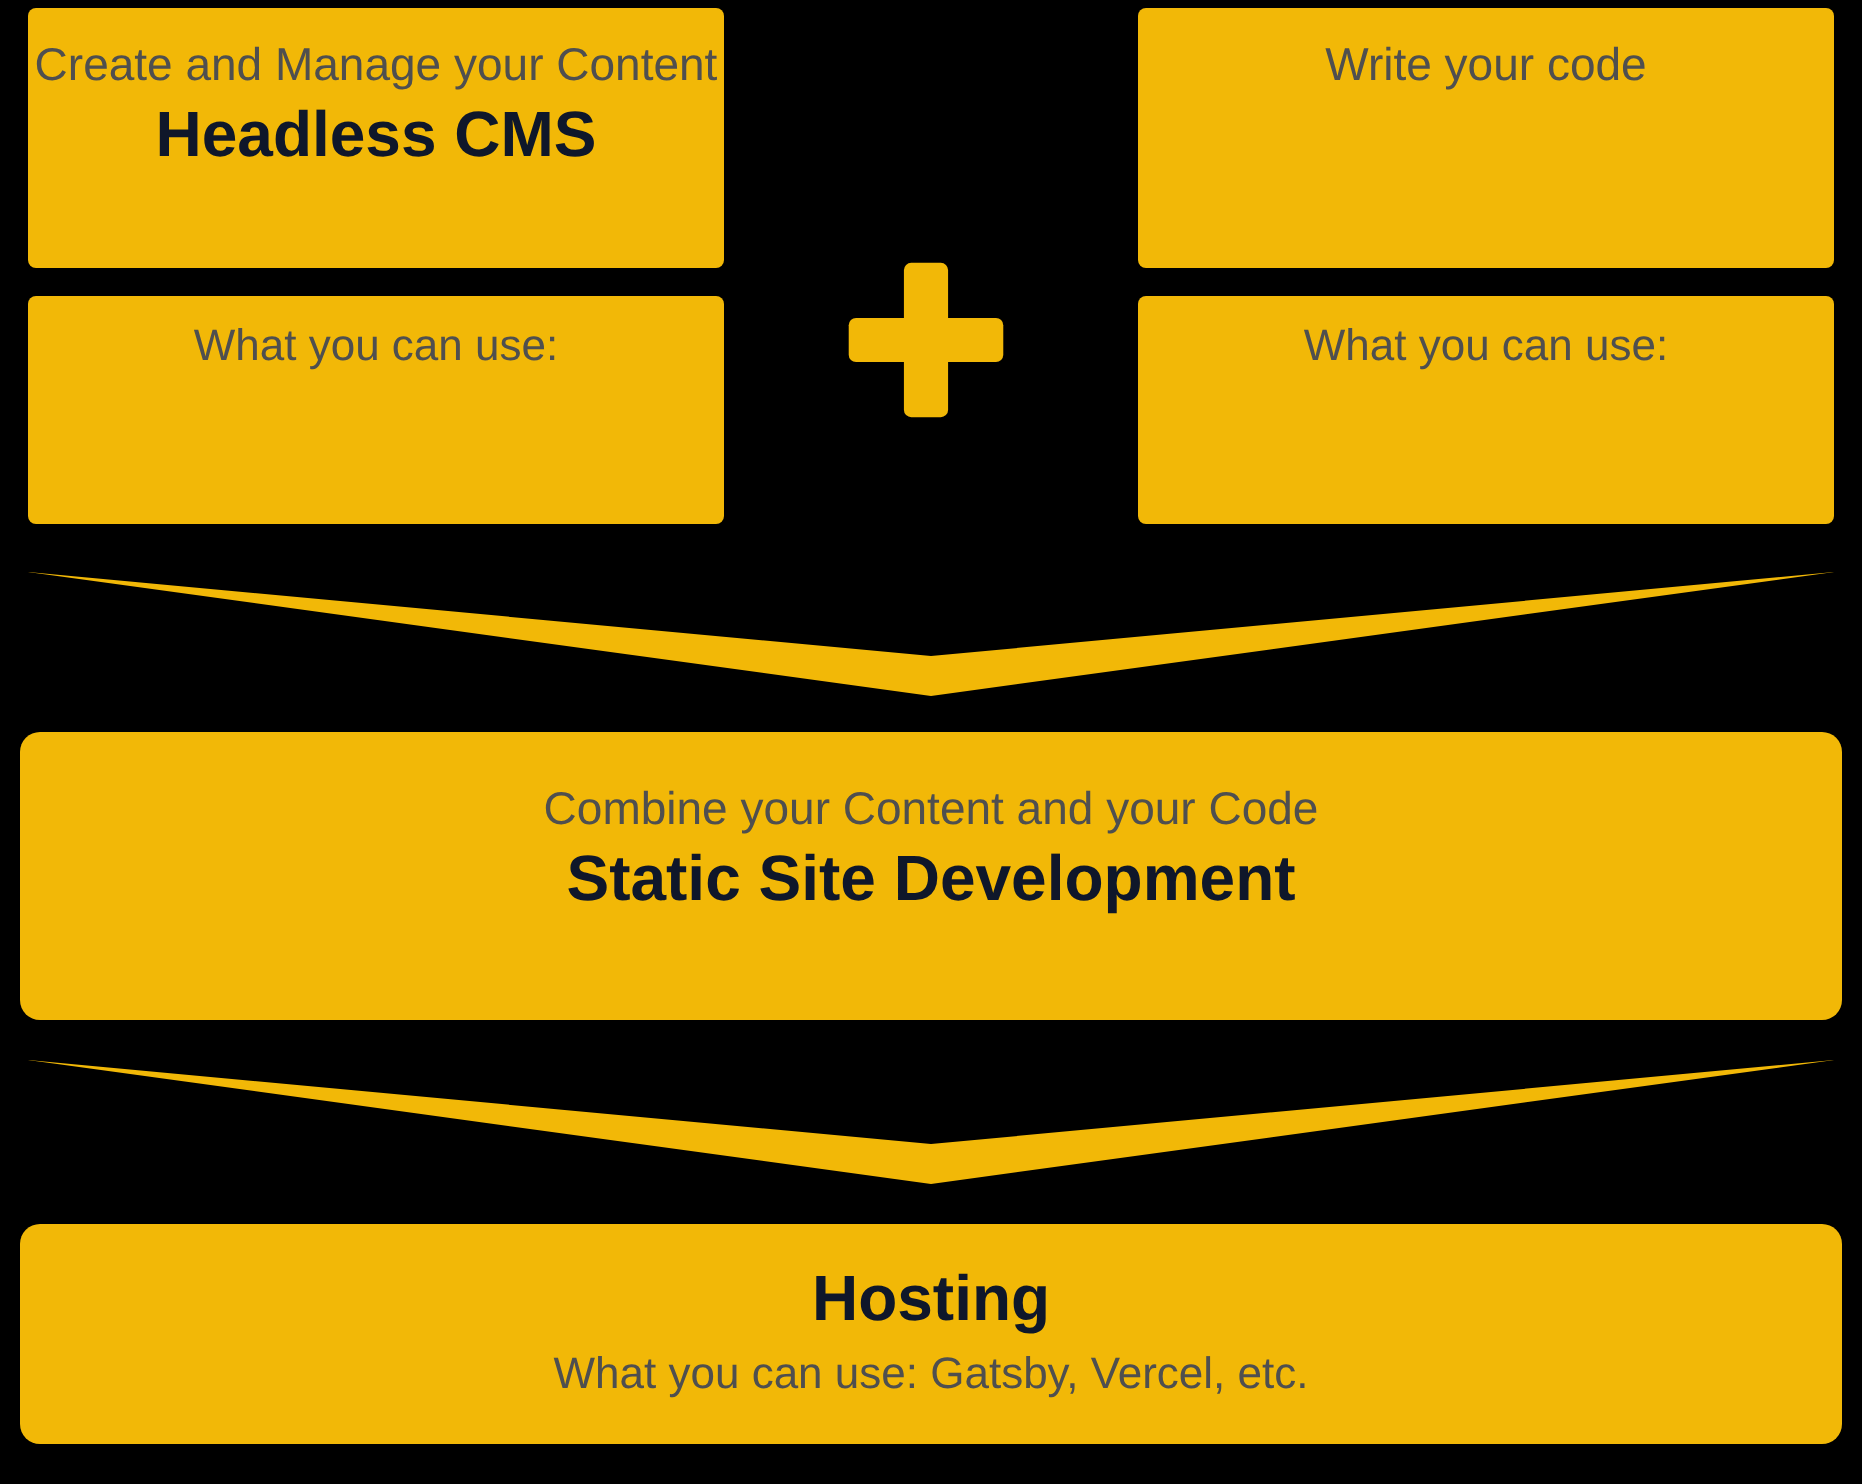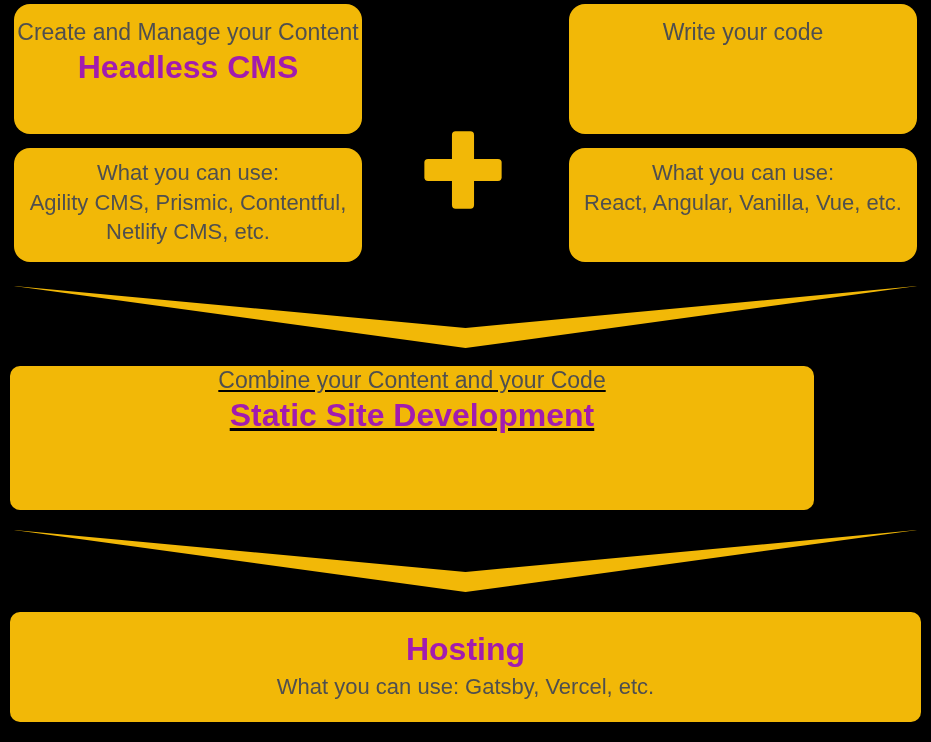--- a/index.html
+++ b/index.html
@@ -6,31 +6,31 @@
   body {
     background: #000;
     width: 931px;
     height: 742px;
     font-family: "Segoe UI", Arial, sans-serif;
     position: relative;
     overflow: hidden;
   }
   .box {
     background: #F2B807;
-    border-radius: 16px;
+    border-radius: 4px;
     text-align: center;
     position: absolute;
   }
   .subtitle {
     color: #4F4F4F;
     font-size: 23px;
     line-height: 1.3;
   }
   .title {
-    color: #a21caf;
+    color: #0f172a;
     font-weight: 700;
     font-size: 32px;
     line-height: 1.2;
   }
   .usage {
     color: #4F4F4F;
     font-size: 22px;
     line-height: 1.35;
   }
   
@@ -64,24 +64,23 @@
   }
   
   .arrow1 {
     position: absolute;
     left: 14px; top: 286px;
     width: 903px; height: 62px;
   }
   
   .ssg {
     left: 10px; top: 366px;
-    width: 804px; height: 144px;
+    width: 911px; height: 144px;
     border-radius: 10px;
-    padding-top: 0;
-    text-decoration: underline;
+    padding-top: 24px;
   }
   
   .arrow2 {
     position: absolute;
     left: 14px; top: 530px;
     width: 903px; height: 62px;
   }
   
   .hosting {
     left: 10px; top: 612px;
@@ -93,30 +92,28 @@
 </head>
 <body>
 
 <div class="box cms-top">
   <div class="subtitle">Create and Manage your Content</div>
   <div class="title">Headless CMS</div>
 </div>
 
 <div class="box cms-bottom">
   <div class="usage">What you can use:</div>
-  <div class="usage">Agility CMS, Prismic, Contentful, Netlify CMS, etc.</div>
 </div>
 
 <div class="box dev-top">
   <div class="subtitle">Write your code</div>
 </div>
 
 <div class="box dev-bottom">
   <div class="usage">What you can use:</div>
-  <div class="usage">React, Angular, Vanilla, Vue, etc.</div>
 </div>
 
 <div class="plus">
   <svg viewBox="0 0 100 100" width="92" height="92">
     <rect x="38" y="8" width="24" height="84" rx="4" fill="#F2B807"></rect>
     <rect x="8" y="38" width="84" height="24" rx="4" fill="#F2B807"></rect>
   </svg>
 </div>
 
 <div class="arrow1">

